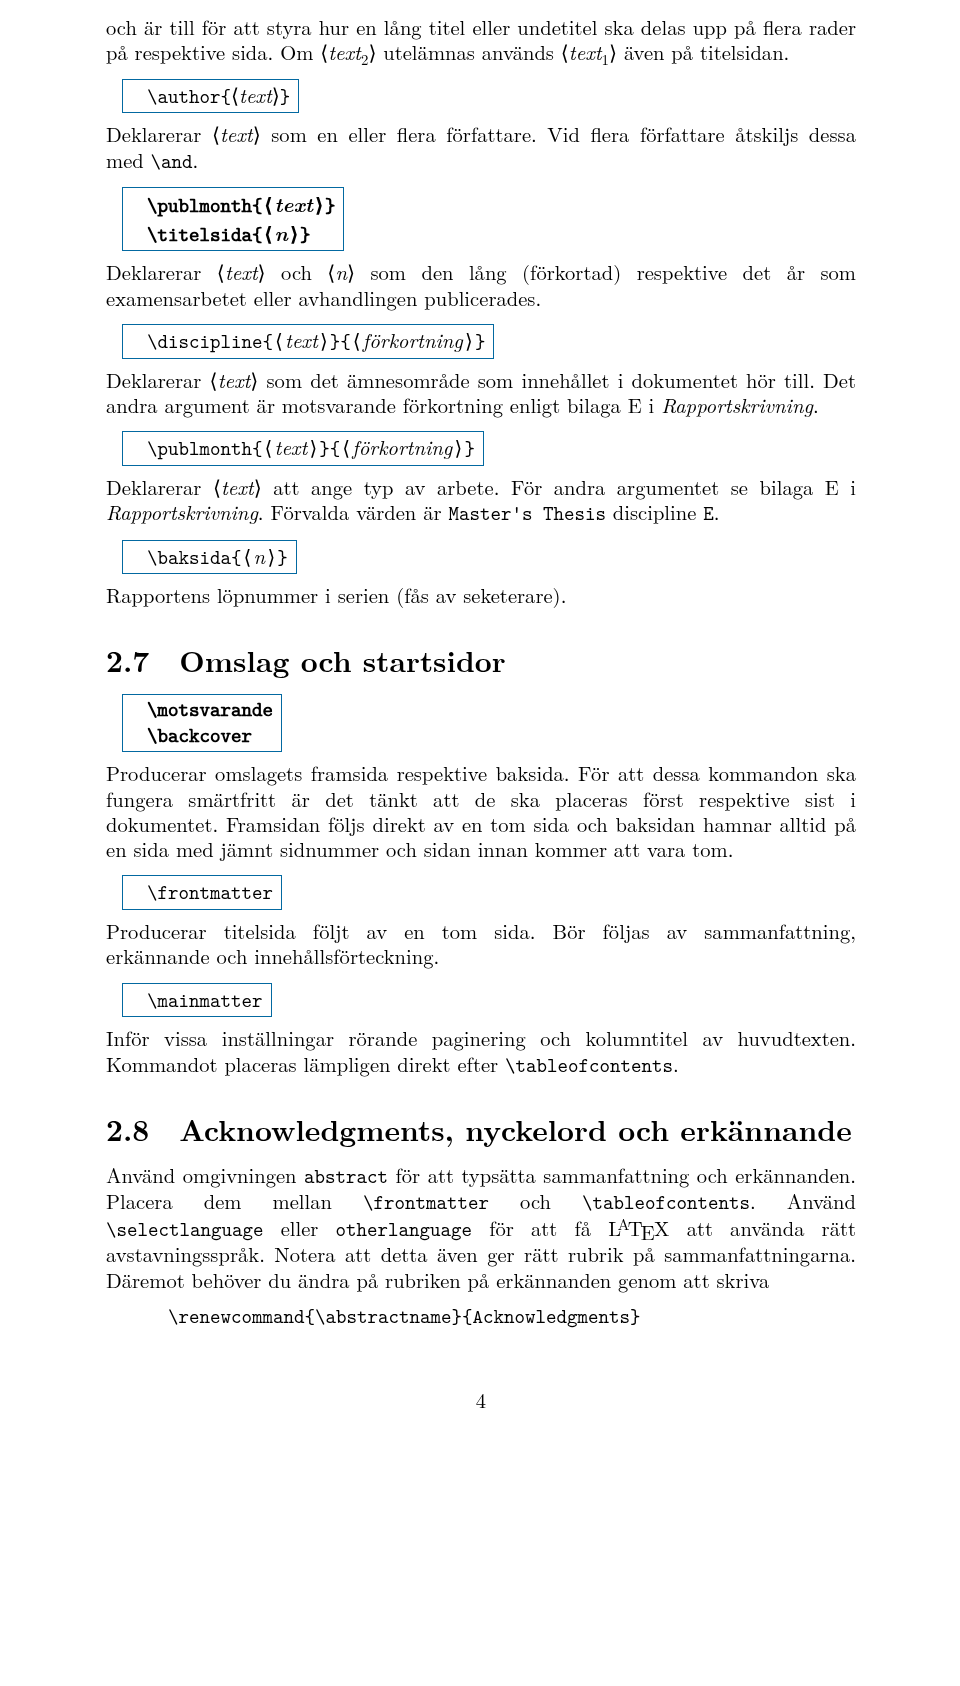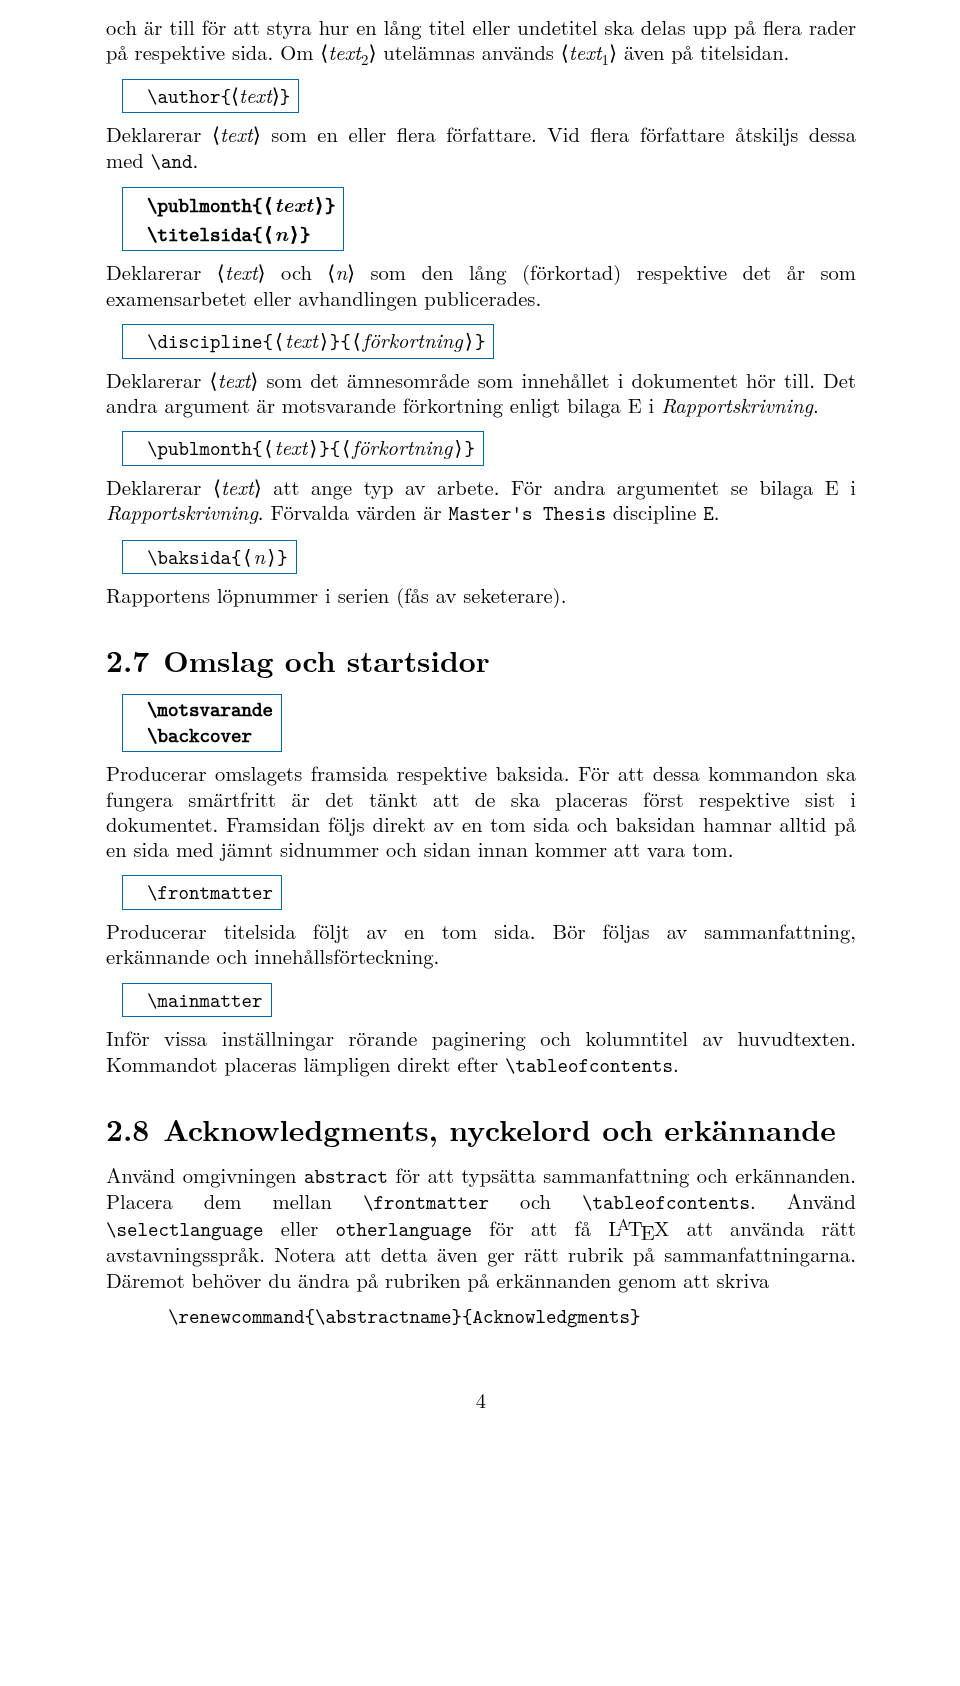--- a/index.html
+++ b/index.html
@@ -41,21 +41,21 @@
   }
   .it {
     font-style: italic;
   }
   h2 {
     font-weight: bold;
     font-size: 29.5px;
     margin: 34px 0 14px 0;
   }
   h2 .secnum {
-    margin-right: 14px;
+    margin-right: 30px;
   }
   .sub {
     font-size: 0.72em;
     position: relative;
     top: 0.32em;
   }
   .latex .a {
     font-size: 0.78em;
     position: relative;
     top: -0.38em;

